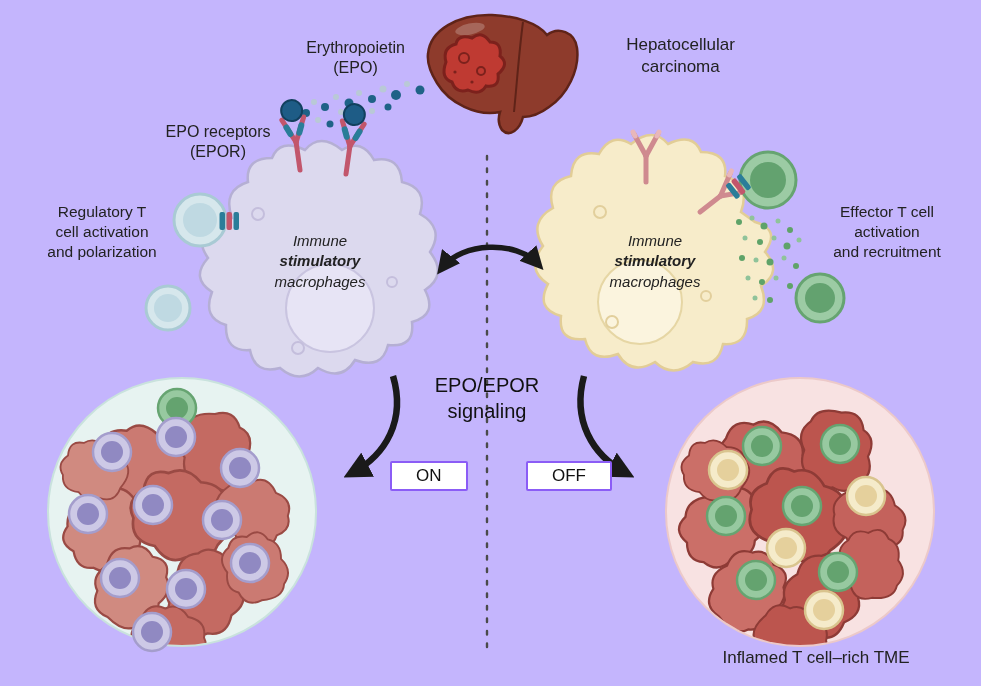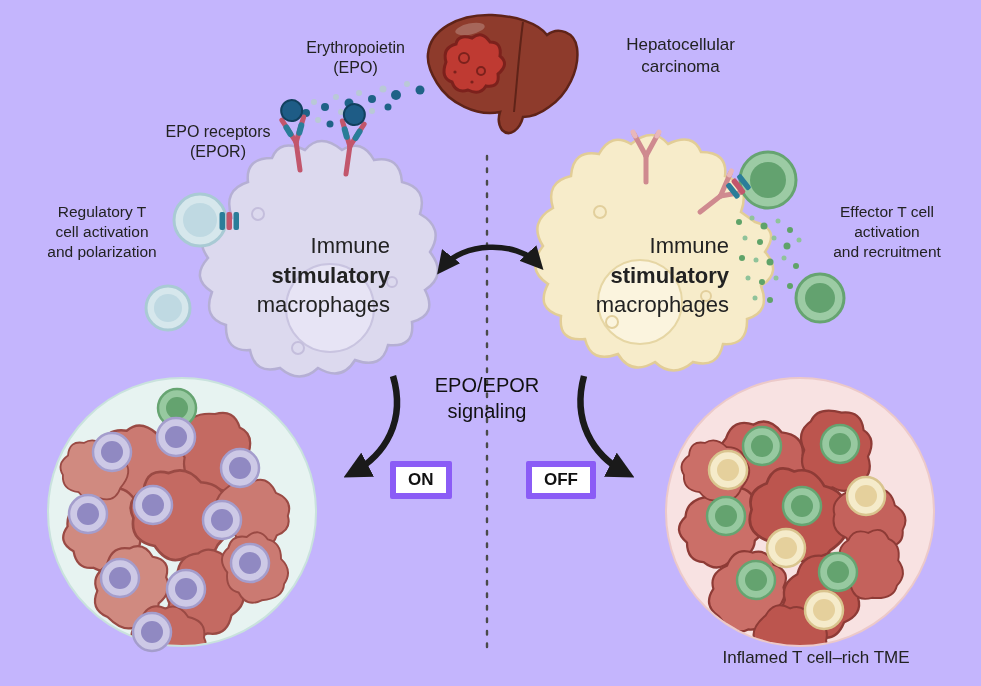--- a/index.html
+++ b/index.html
@@ -3,26 +3,26 @@
 <meta charset="utf-8">
 <style>
   html,body{margin:0;padding:0;background:#ffffff;}
   body{font-family:"Liberation Sans", sans-serif;color:#1f1f1f;}
   .stage{position:relative;width:981px;height:686px;background:#c4b5fd;overflow:hidden;}
   .stage svg{position:absolute;left:0;top:0;}
   .lbl{position:absolute;text-align:center;white-space:pre-line;line-height:1.28;color:#222;}
   .lbl.small{font-size:15.5px;}
   .lbl.med{font-size:16px;}
   .lbl.big{font-size:17px;}
-  .mac-label{position:absolute;text-align:right;font-size:22px;line-height:1.35;color:#222;}
+  .mac-label{position:absolute;text-align:center;font-size:15px;line-height:1.35;color:#222;font-style:italic;}
   .mac-label .b{font-weight:700;display:block;}
   .mac-label span{display:block;}
   .signaling{position:absolute;font-weight:400;font-size:20px;text-align:center;white-space:pre-line;line-height:1.3;color:#111;}
-  .switch-box{position:absolute;background:#ffffff;border:6px solid #8b5cf6;border-radius:2px;
-    font-weight:700;font-size:17px;padding:3px 12px;color:#111;}
+  .switch-box{position:absolute;background:#ffffff;border:2px solid #8b5cf6;border-radius:2px;
+    font-weight:400;font-size:17px;padding:3px 24px;color:#111;}
   .tme-label{position:absolute;font-size:17px;text-align:center;color:#222;}
 </style>
 </head>
 <body>
 
 <div class="stage">
 
 <svg width="981" height="686" viewBox="0 0 981 686">
   <defs>
     <marker id="ah" viewBox="0 0 10 10" refX="6.5" refY="5" markerWidth="4.2" markerHeight="4.2" orient="auto-start-reverse">

